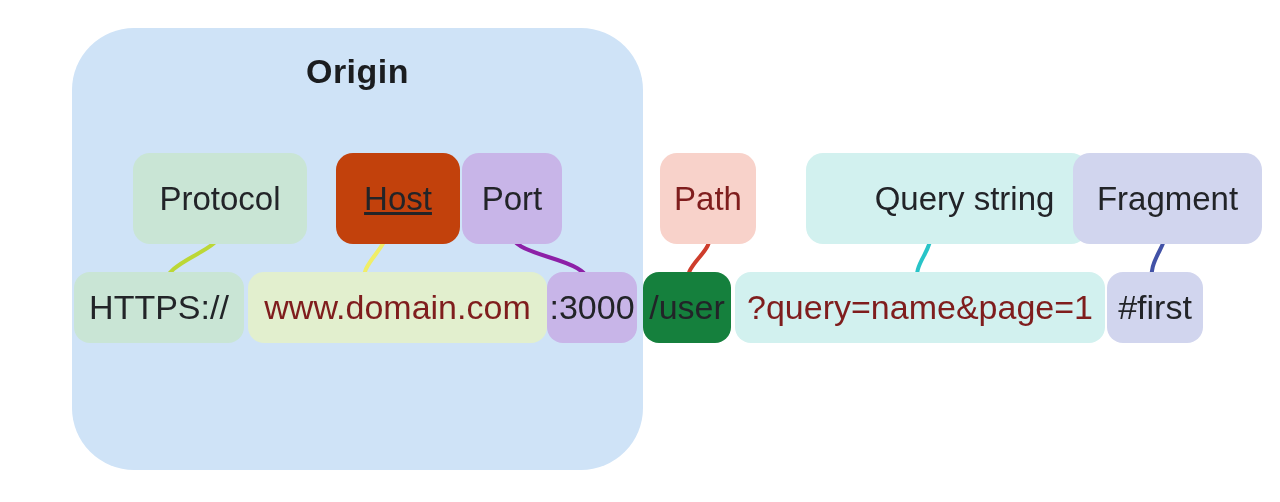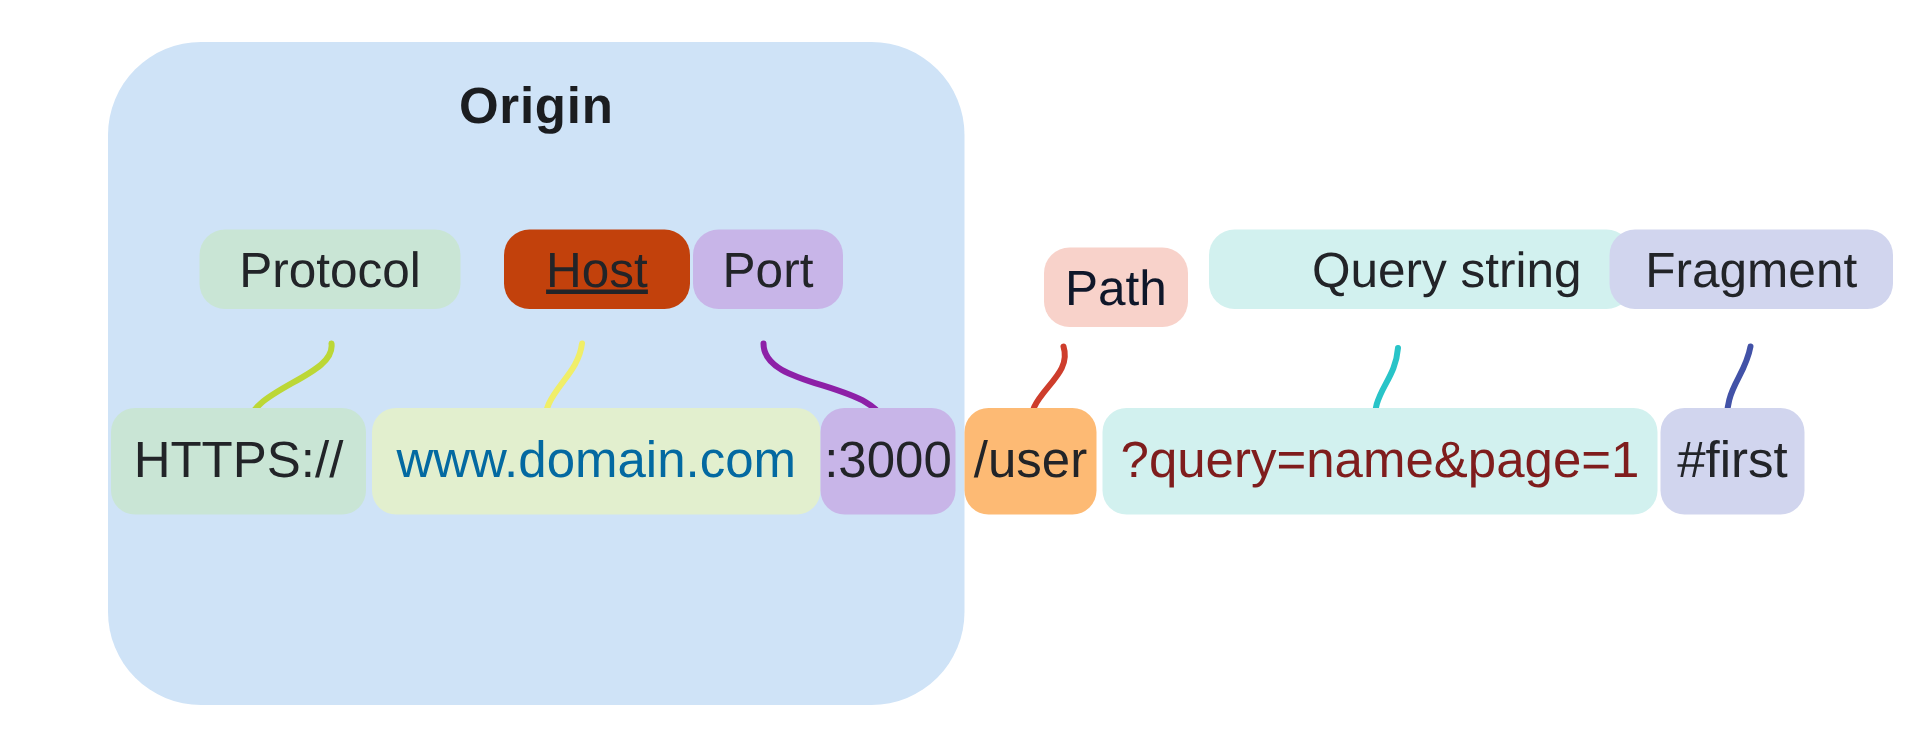--- a/index.html
+++ b/index.html
@@ -12,21 +12,21 @@
     border-radius:62px;
   }
   .origin-title{
     position:absolute;left:72px;top:52px;width:571px;text-align:center;
     font-size:34px;font-weight:700;color:#1b1d20;letter-spacing:0.5px;
   }
   .chip{
     position:absolute;display:flex;align-items:center;justify-content:center;
     color:#222428;white-space:nowrap;
   }
-  .label-chip{top:153px;height:53px;border-radius:17px;font-size:33px;}
+  .label-chip{top:153px;height:91px;border-radius:17px;font-size:33px;}
   .url-chip{top:272px;height:71px;border-radius:16px;font-size:34px;}
   .connectors{position:absolute;left:0;top:0;pointer-events:none;}
   .connectors path{fill:none;stroke-width:4;stroke-linecap:round;}
 </style>
 </head>
 <body>
 
 <div class="canvas" style="background: rgb(255, 255, 255);">
 
   <div class="origin-box" style="background: rgb(207, 227, 247);"></div>
@@ -37,24 +37,24 @@
     <path d="M388,229 C385,253 360,261 363,288" stroke="#f0ee68"></path>
     <path d="M509,229 C509,261 590,253 591,288" stroke="#8d20a7"></path>
     <path d="M709,231 C716,253 681,263 688,288" stroke="#ce3d2c"></path>
     <path d="M932,232 C930,256 913,261 917,288" stroke="#28c4c8"></path>
     <path d="M1167,231 C1163,253 1148,259 1152,288" stroke="#4252a7"></path>
   </svg>
 
   <div class="chip label-chip" style="left: 133px; width: 174px; background: rgb(201, 229, 213); color: rgb(34, 36, 40);">Protocol</div>
   <div class="chip label-chip" style="left: 336px; width: 124px; background: #c2410c; color: rgb(34, 36, 40); text-decoration: underline;">Host</div>
   <div class="chip label-chip" style="left: 462px; width: 100px; background: rgb(200, 181, 232); color: rgb(34, 36, 40);">Port</div>
-  <div class="chip label-chip" style="left: 696px; width: 96px; background: rgb(248, 210, 202); color: #0f172a; margin-top: 12px;">Path</div>
+  <div class="chip label-chip" style="left: 660px; width: 96px; background: rgb(248, 210, 202); color: #7f1d1d;">Path</div>
   <div class="chip label-chip" style="left: 806px; width: 247px; background: rgb(210, 241, 239); color: rgb(34, 36, 40); padding-left: 35px;">Query string</div>
   <div class="chip label-chip" style="left: 1073px; width: 189px; background: rgb(209, 213, 238); color: rgb(34, 36, 40);">Fragment</div>
 
   <div class="chip url-chip" style="left: 74px; width: 170px; background: rgb(201, 229, 213); color: rgb(34, 36, 40);">HTTPS://</div>
-  <div class="chip url-chip" style="left: 248px; width: 299px; background: rgb(226, 239, 206); color: #0369a1;">www.domain.com</div>
+  <div class="chip url-chip" style="left: 248px; width: 299px; background: rgb(226, 239, 206); color: #7f1d1d;">www.domain.com</div>
   <div class="chip url-chip" style="left: 547px; width: 90px; background: rgb(200, 181, 232); color: rgb(34, 36, 40);">:3000</div>
-  <div class="chip url-chip" style="left: 643px; width: 88px; background: #fdba74; color: rgb(34, 36, 40);">/user</div>
+  <div class="chip url-chip" style="left: 643px; width: 88px; background: #15803d; color: rgb(34, 36, 40);">/user</div>
   <div class="chip url-chip" style="left: 735px; width: 370px; background: rgb(210, 241, 239); color: #7f1d1d;">?query=name&amp;page=1</div>
   <div class="chip url-chip" style="left: 1107px; width: 96px; background: rgb(209, 213, 238); color: rgb(34, 36, 40);">#first</div>
 
 </div>
 
 </body></html>

